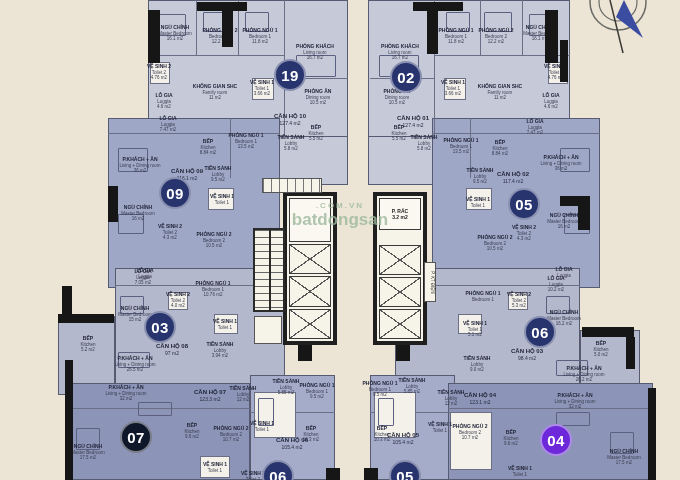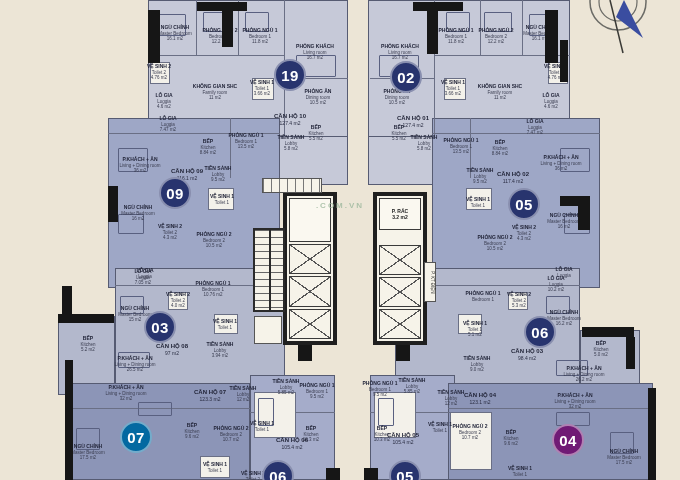--- a/index.html
+++ b/index.html
@@ -610,27 +610,28 @@
       <span class="ul1">CĂN HỘ 04</span>
       <span class="ul2">123.1 m2</span>
     </div>
 
   <div class="badge" style="left: 290px; top: 75px; background-color: rgb(40, 52, 110);">19</div>
   <div class="badge" style="left: 406px; top: 77px; background-color: rgb(40, 52, 110);">02</div>
   <div class="badge" style="left: 175px; top: 193px; background-color: rgb(40, 52, 110);">09</div>
   <div class="badge" style="left: 524px; top: 204px; background-color: rgb(40, 52, 110);">05</div>
   <div class="badge" style="left: 160px; top: 327px; background-color: rgb(40, 52, 110);">03</div>
   <div class="badge" style="left: 540px; top: 332px; background-color: rgb(40, 52, 110);">06</div>
-  <div class="badge" style="left: 136px; top: 437px; background-color: #0369a1;">07</div>
+  <div class="badge" style="left: 136px; top: 437px; background-color: #0f172a;">07</div>
   <div class="badge" style="left: 278px; top: 476px; background-color: rgb(40, 52, 110);">06</div>
   <div class="badge" style="left: 405px; top: 476px; background-color: rgb(40, 52, 110);">05</div>
-  <div class="badge" style="left: 568px; top: 440px; background-color: #701a75;">04</div>
+  <div class="badge" style="left: 556px; top: 440px; background-color: #6d28d9;">04</div>
 
   <div class="watermark">
     <span class="wm1">.COM.VN</span>
+    <span class="wm2">batdongsan</span>
   </div>
 
   <svg class="north" width="92" height="56" viewBox="0 0 92 56">
     <circle cx="46" cy="2" r="28" fill="none" stroke="#6b6b66" stroke-width="1.5"></circle>
     <circle cx="46" cy="2" r="19" fill="none" stroke="#6b6b66" stroke-width="1.2"></circle>
     <polygon points="52,0 71,38 44,17" fill="#3a4da0"></polygon>
     <line x1="38" y1="0" x2="51" y2="53" stroke="#3a3a36" stroke-width="1.5"></line>
   </svg>
 
 </div>

